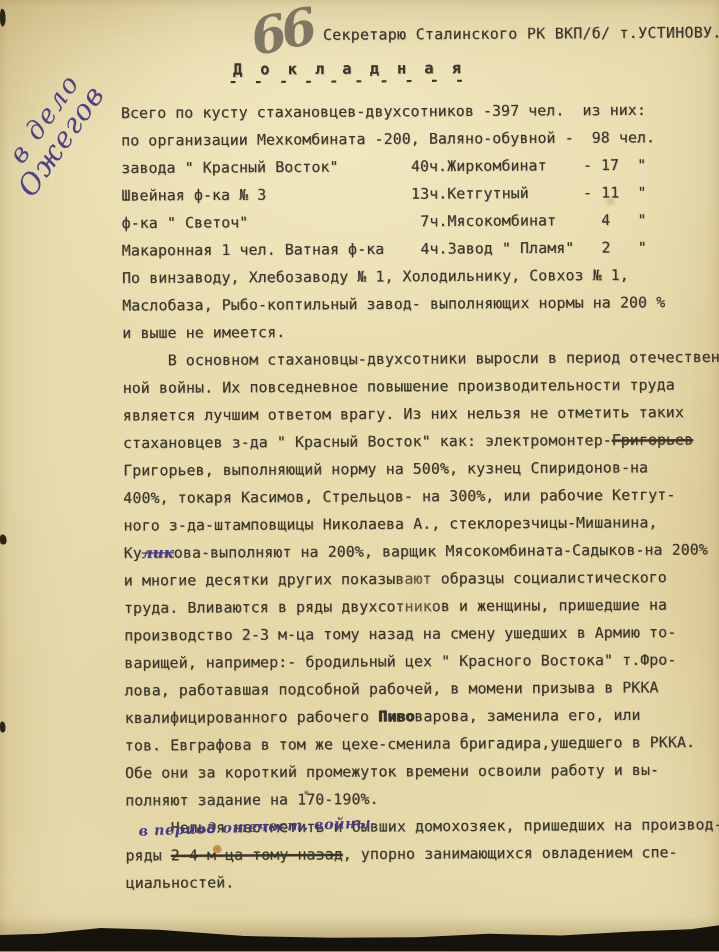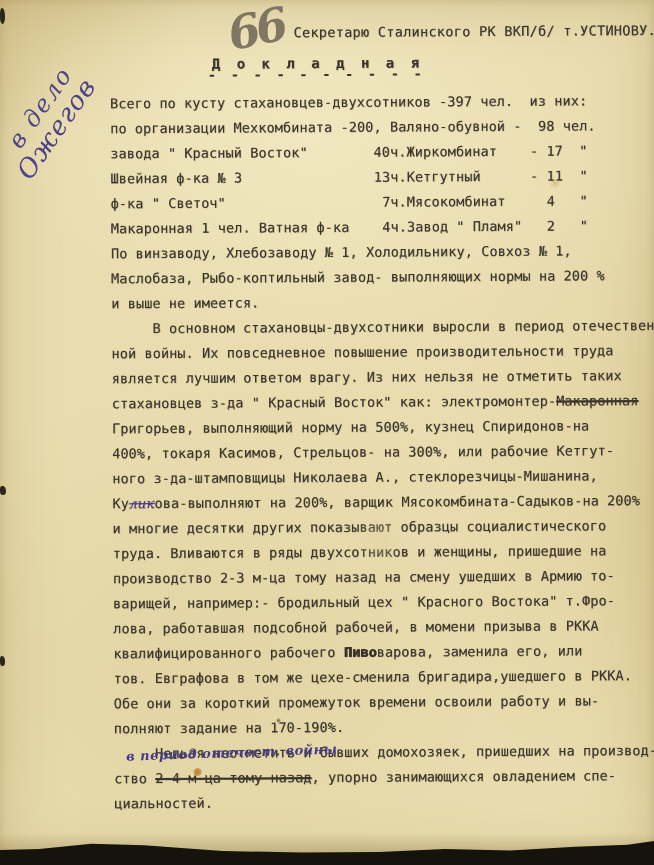--- a/index.html
+++ b/index.html
@@ -34,21 +34,21 @@
   .margin-note{
     position:absolute;left:-34px;top:88px;width:170px;text-align:center;
     transform:rotate(-55deg);color:#3c3386;opacity:.9;
   }
   .margin-note .mn1{font-size:24px;letter-spacing:2px;}
   .margin-note .mn2{font-size:26px;letter-spacing:1px;margin-top:-4px;transform:translateX(-8px);}
   .insertion-note{
     position:absolute;left:126px;top:745px;font-size:13px;font-weight:bold;color:#473a8a;
     transform:rotate(-2deg);letter-spacing:.5px;white-space:pre;
   }
-  .ink-fix{color:#4a3b8f;font-style:italic;font-weight:normal;text-decoration:line-through;}
+  .ink-fix{color:#4a3b8f;font-style:italic;font-weight:bold;text-decoration:line-through;}
   .overtype{font-weight:bold;text-shadow:.9px 0 0 currentColor,.4px .3px .7px rgba(59,53,44,.5);}
   
   .bottom-edge{
     position:absolute;left:0;bottom:0;width:654px;height:26px;background:#15130b;
     clip-path:polygon(0 100%,0 42%,6% 38%,14% 18%,22% 24%,34% 46%,46% 52%,58% 50%,68% 38%,78% 44%,88% 30%,96% 22%,100% 8%,100% 100%);
   }
   .bottom-shadow{position:absolute;left:0;bottom:6px;width:654px;height:26px;
     background:linear-gradient(to bottom, rgba(120,95,45,0), rgba(110,85,40,.35));}
   .edge-speck{position:absolute;background:#2d2618;border-radius:40% 60% 50% 50%;}
   .stain{position:absolute;border-radius:50%;}
@@ -82,36 +82,36 @@
       <div class="tl">завода " Красный Восток"        40ч.Жиркомбинат    - 17  "</div>
       <div class="tl">Швейная ф-ка № 3                13ч.Кетгутный      - 11  "</div>
       <div class="tl">ф-ка " Светоч"                   7ч.Мясокомбинат     4   "</div>
       <div class="tl">Макаронная 1 чел. Ватная ф-ка    4ч.Завод " Пламя"   2   "</div>
       <div class="tl">По винзаводу, Хлебозаводу № 1, Холодильнику, Совхоз № 1,</div>
       <div class="tl">Маслобаза, Рыбо-коптильный завод- выполняющих нормы на 200 %</div>
       <div class="tl">и выше не имеется.</div>
       <div class="tl">     В основном стахановцы-двухсотники выросли в период отечествен</div>
       <div class="tl">ной войны. Их повседневное повышение производительности труда</div>
       <div class="tl">является лучшим ответом врагу. Из них нельзя не отметить таких</div>
-      <div class="tl"><span>стахановцев з-да " Красный Восток" как: электромонтер-</span><span class="strike">Макаронная</span></div>
+      <div class="tl"><span>стахановцев з-да " Красный Восток" как: электромонтер-</span><span class="strike">Григорьев</span></div>
       <div class="tl">Григорьев, выполняющий норму на 500%, кузнец Спиридонов-на</div>
       <div class="tl">400%, токаря Касимов, Стрельцов- на 300%, или рабочие Кетгут-</div>
       <div class="tl">ного з-да-штамповщицы Николаева А., стеклорезчицы-Мишанина,</div>
       <div class="tl"><span>Ку</span><span class="ink-fix hand">лик</span><span>ова-выполняют на 200%, варщик Мясокомбината-Садыков-на 200%</span></div>
       <div class="tl">и многие десятки других показывают образцы социалистического</div>
       <div class="tl">труда. Вливаются в ряды двухсотников и женщины, пришедшие на</div>
       <div class="tl">производство 2-3 м-ца тому назад на смену ушедших в Армию то-</div>
       <div class="tl">варищей, например:- бродильный цех " Красного Востока" т.Фро-</div>
       <div class="tl">лова, работавшая подсобной рабочей, в момени призыва в РККА</div>
       <div class="tl"><span>квалифицированного рабочего </span><span class="overtype">Пиво</span><span>варова, заменила его, или</span></div>
       <div class="tl">тов. Евграфова в том же цехе-сменила бригадира,ушедшего в РККА.</div>
       <div class="tl">Обе они за короткий промежуток времени освоили работу и вы-</div>
       <div class="tl">полняют задание на 170-190%.</div>
       <div class="tl">     Нельзя неотметить и бывших домохозяек, пришедших на производ-</div>
-      <div class="tl"><span>ство </span><span class="strike">2-4 м-ца тому назад</span><span>, упорно занимающихся овладением спе-</span></div>
+      <div class="tl"><span>ряды </span><span class="strike">2-4 м-ца тому назад</span><span>, упорно занимающихся овладением спе-</span></div>
       <div class="tl">циальностей.</div>
     </div>
   </div>
 
   <div class="insertion-note hand">в период отечест. войны</div>
 
   <div class="stain s3"></div>
   <div class="stain s1"></div>
   <div class="stain s2"></div>
   <div class="stain s4"></div>

